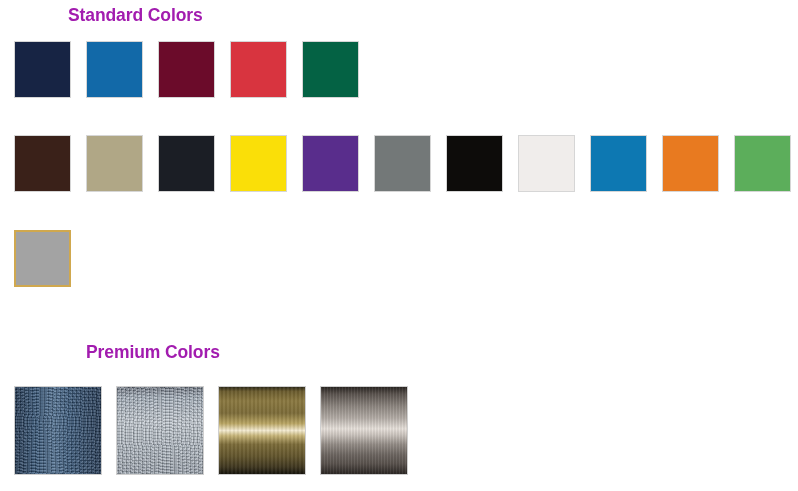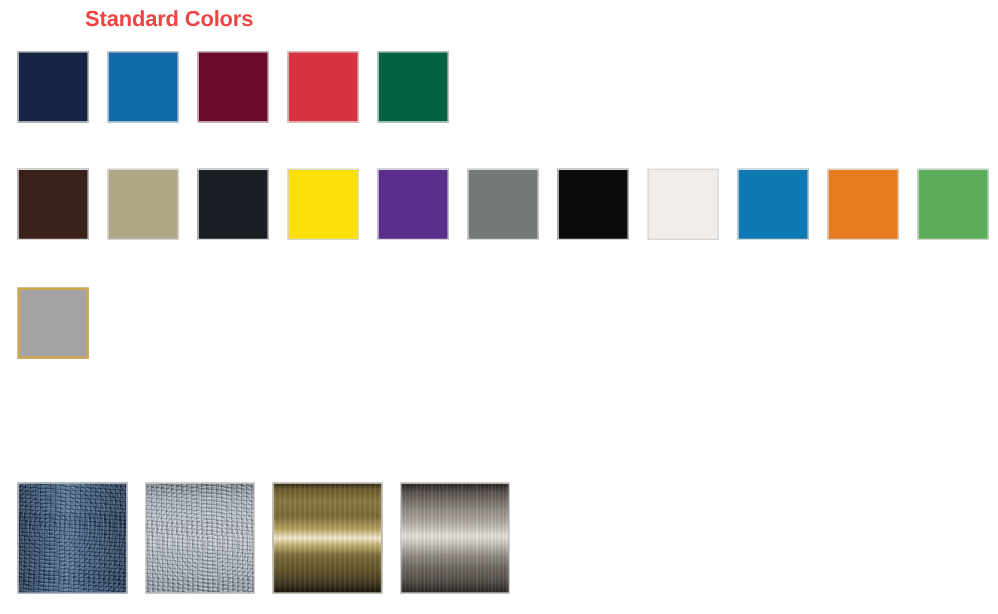--- a/index.html
+++ b/index.html
@@ -24,21 +24,21 @@
     background: #ffffff;
   }
 
   
   .section-heading {
     position: absolute;
     font-family: "Liberation Sans", "DejaVu Sans", sans-serif;
     font-weight: bold;
     font-size: 17.5px;
     letter-spacing: -0.1px;
-    color: #ef4444;
+    color: #a21caf;
     white-space: nowrap;
     line-height: 1;
   }
   #standard-heading { left: 68px; top: 7px; }
   #premium-heading  { left: 86px; top: 344px; }
 
   
   .swatch-row {
     position: absolute;
     display: flex;
@@ -179,20 +179,21 @@
       <div class="swatch" title="off-white" style="background-color: rgb(240, 237, 235);"></div>
       <div class="swatch" title="blue" style="background-color: rgb(13, 120, 178);"></div>
       <div class="swatch" title="orange" style="background-color: rgb(232, 122, 32);"></div>
       <div class="swatch" title="green" style="background-color: rgb(92, 174, 91);"></div>
     </div>
 
   <div class="swatch-row" id="standard-row-3">
       <div class="swatch selected" title="light-gray" style="background-color: rgb(163, 163, 163); border-color: rgb(208, 168, 78);"></div>
     </div>
 
+  <div class="section-heading" id="premium-heading">Premium Colors</div>
 
   <div class="swatch-row" id="premium-row">
       <div class="swatch premium tex-blue-metallic" title="blue-metallic"></div>
       <div class="swatch premium tex-silver-metallic" title="silver-metallic"></div>
       <div class="swatch premium tex-brass-polished" title="brass-polished"></div>
       <div class="swatch premium tex-chrome-brushed" title="chrome-brushed"></div>
     </div>
 
 </div>
 

